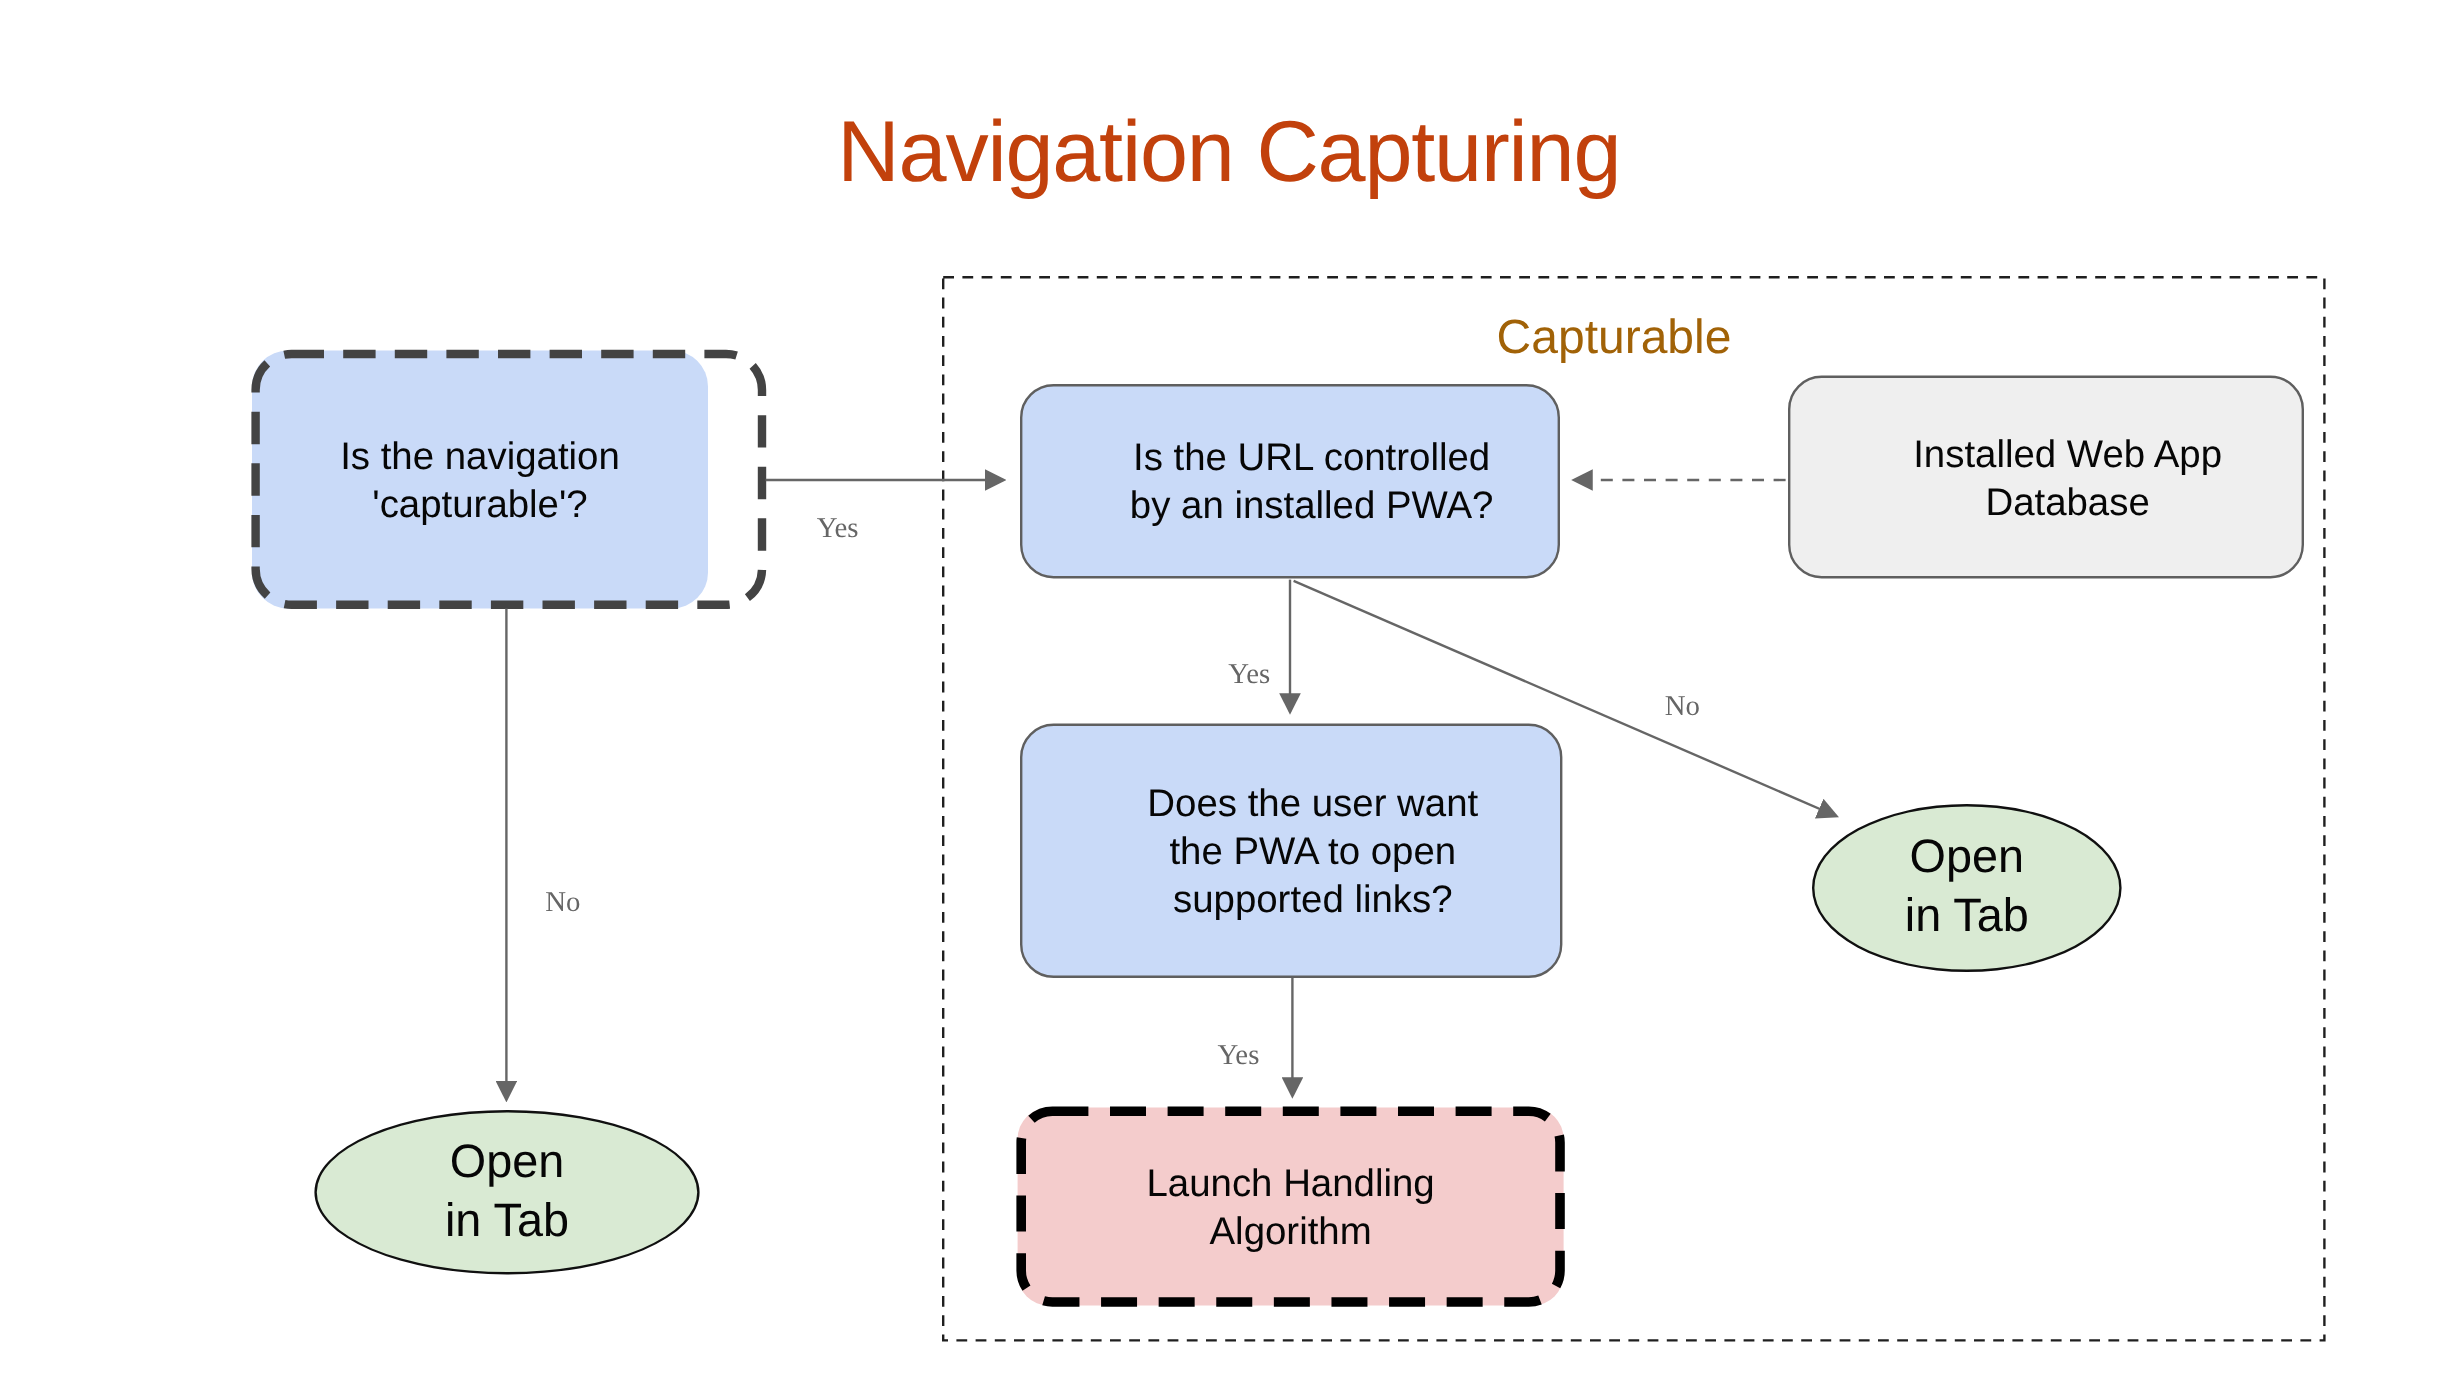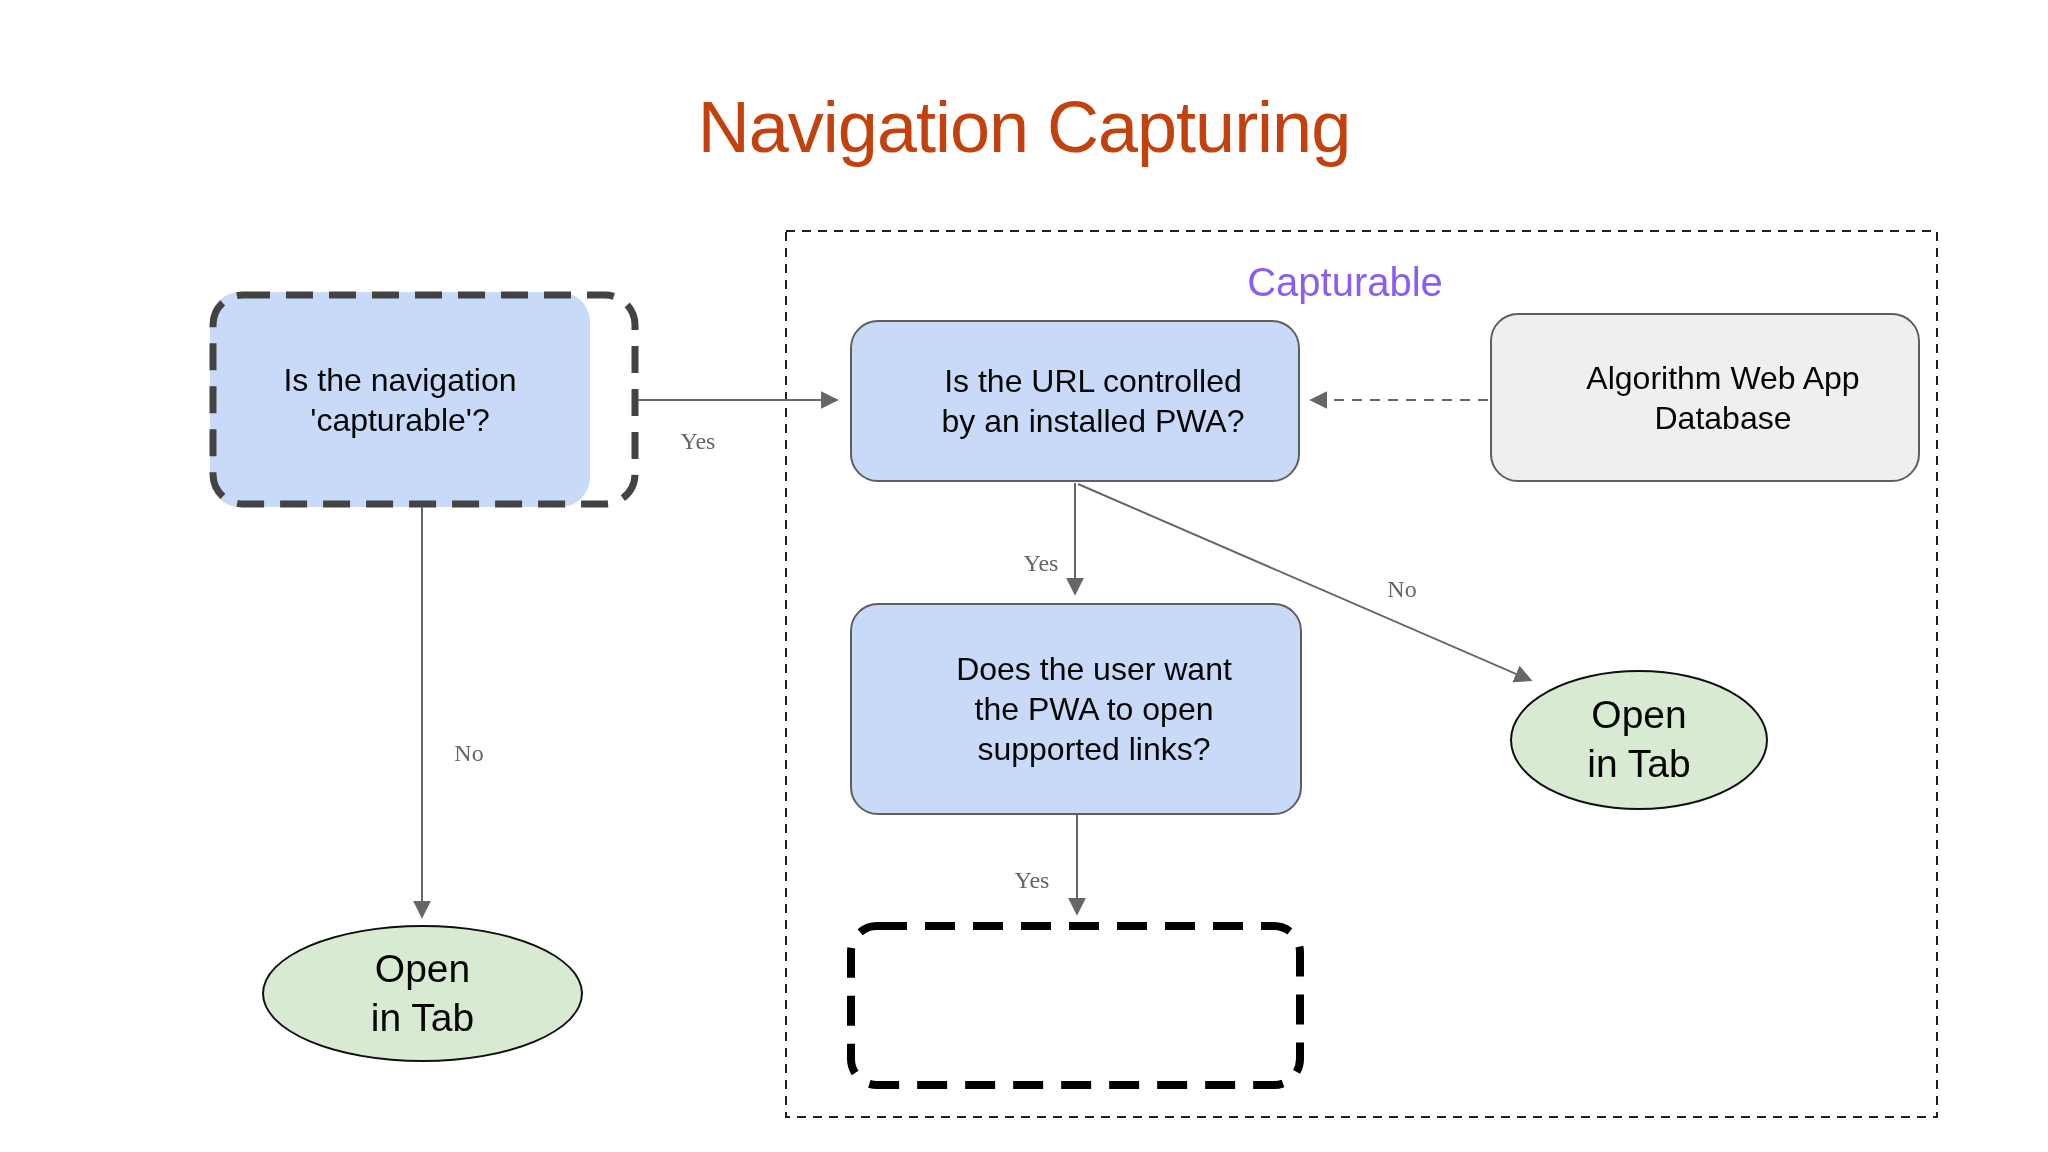--- a/index.html
+++ b/index.html
@@ -61,44 +61,46 @@
     transform: translate(-50%, -50%);
     font-size: 24px;
     color: #666666;
     white-space: nowrap;
     font-family: Liberation Serif, serif;
   }
   .container-label {
     position: absolute;
     transform: translate(-50%, -50%);
     font-size: 40px;
-    color: #8b5cf6;
+    color: #a16207;
     white-space: nowrap;
   }
 </style>
 </head>
 <body>
 
 <div class="canvas">
 
   <h1 class="title">Navigation Capturing</h1>
 
   <div class="node node-blue rounded" style="left:210px; top:292px; width:380px; height:215px; border-radius:30px;">Is the navigation
 'capturable'?</div>
 
   <div class="node node-blue rounded solid-border" style="left:850px; top:320px; width:450px; height:162px;">Is the URL controlled
 by an installed PWA?</div>
 
-  <div class="node node-gray rounded solid-border" style="left:1490px; top:313px; width:430px; height:169px;">Algorithm Web App
+  <div class="node node-gray rounded solid-border" style="left:1490px; top:313px; width:430px; height:169px;">Installed Web App
 Database</div>
 
   <div class="node node-blue rounded solid-border" style="left:850px; top:603px; width:452px; height:212px;">Does the user want
 the PWA to open
 supported links?</div>
 
+  <div class="node node-red" style="left:848px; top:923px; width:455px; height:165px; border-radius:26px;">Launch Handling
+Algorithm</div>
 
   <div class="node node-green ellipse" style="left:262px; top:925px; width:321px; height:137px;">Open
 in Tab</div>
 
   <div class="node node-green ellipse" style="left:1510px; top:670px; width:258px; height:140px;">Open
 in Tab</div>
 
   <div class="edge-label" style="left:698px; top:441px;">Yes</div>
   <div class="edge-label" style="left:469px; top:753px;">No</div>
   <div class="edge-label" style="left:1041px; top:563px;">Yes</div>

